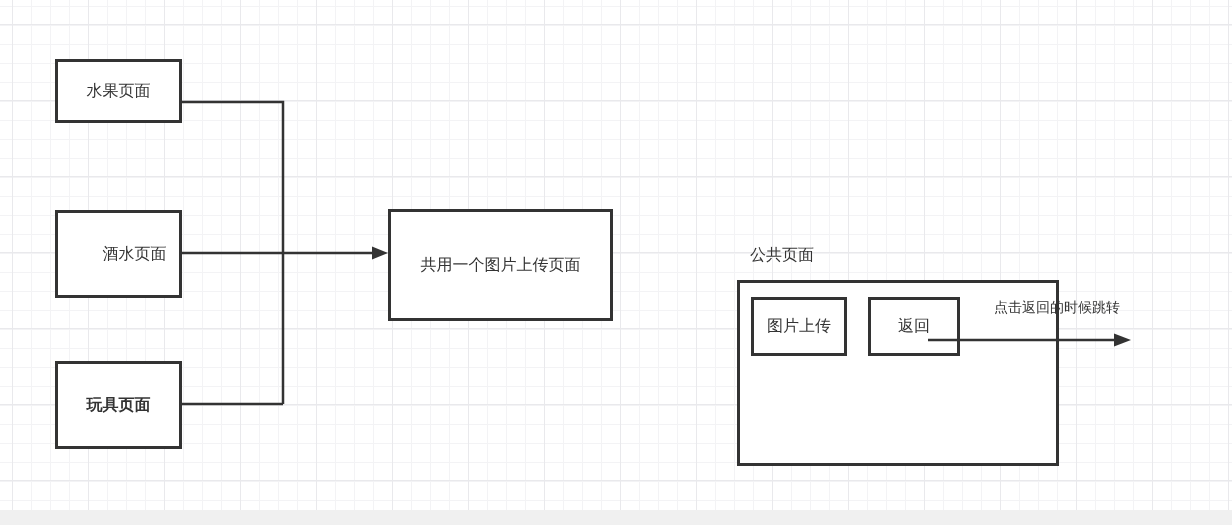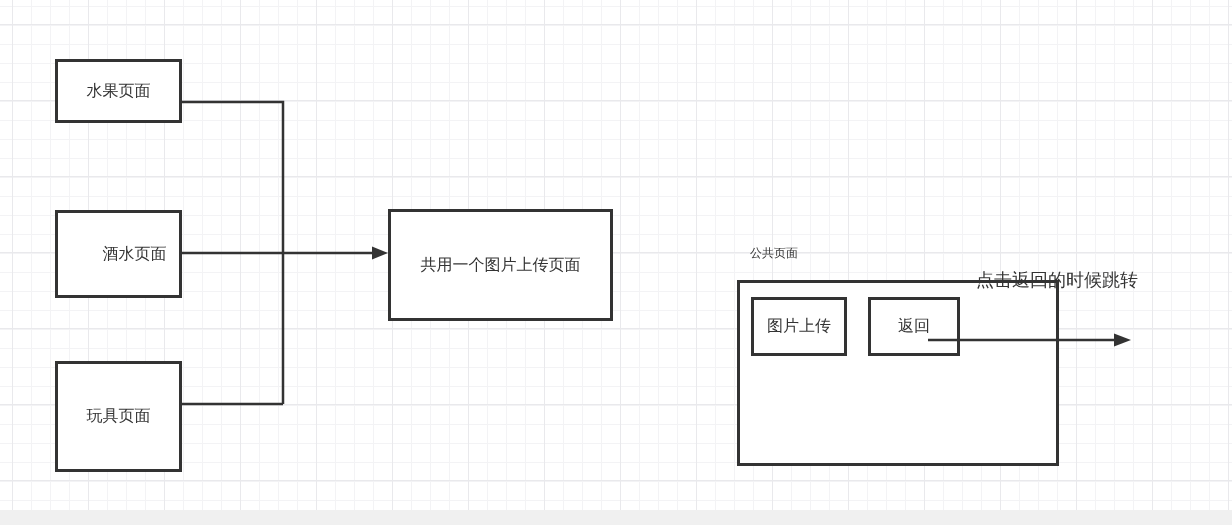--- a/index.html
+++ b/index.html
@@ -28,41 +28,41 @@
     border: 3px solid #333333;
     display: flex;
     align-items: center;
     justify-content: center;
     color: #333333;
     font-size: 16px;
     z-index: 2;
   }
   .node-fruit  { left: 55px;  top: 59px;  width: 127px; height: 64px; }
   .node-drinks { left: 55px;  top: 210px; width: 127px; height: 88px; padding-left: 32px; }
-  .node-toys   { left: 55px;  top: 361px; width: 127px; height: 111px; }
+  .node-toys   { left: 55px;  top: 361px; width: 127px; height: 88px; font-weight: bold; }
   .node-shared { left: 388px; top: 209px; width: 225px; height: 112px; }
   .node-public { left: 737px; top: 280px; width: 322px; height: 186px; background: #ffffff; }
   .node-upload { left: 751px; top: 297px; width: 96px;  height: 59px; justify-content: center; }
   .node-back   { left: 868px; top: 297px; width: 92px;  height: 59px; }
   .floating-label {
     position: absolute;
     left: 750px;
     top: 245px;
-    font-size: 12px;
+    font-size: 16px;
     color: #333333;
     z-index: 2;
     white-space: nowrap;
   }
   .annotation {
     position: absolute;
     left: 976px;
-    top: 272px;
+    top: 299px;
     width: 162px;
     text-align: center;
-    font-size: 18px;
+    font-size: 14px;
     line-height: 17px;
     color: #333333;
     z-index: 4;
   }
   .connector-layer {
     position: absolute;
     left: 0;
     top: 0;
     width: 1232px;
     height: 525px;

